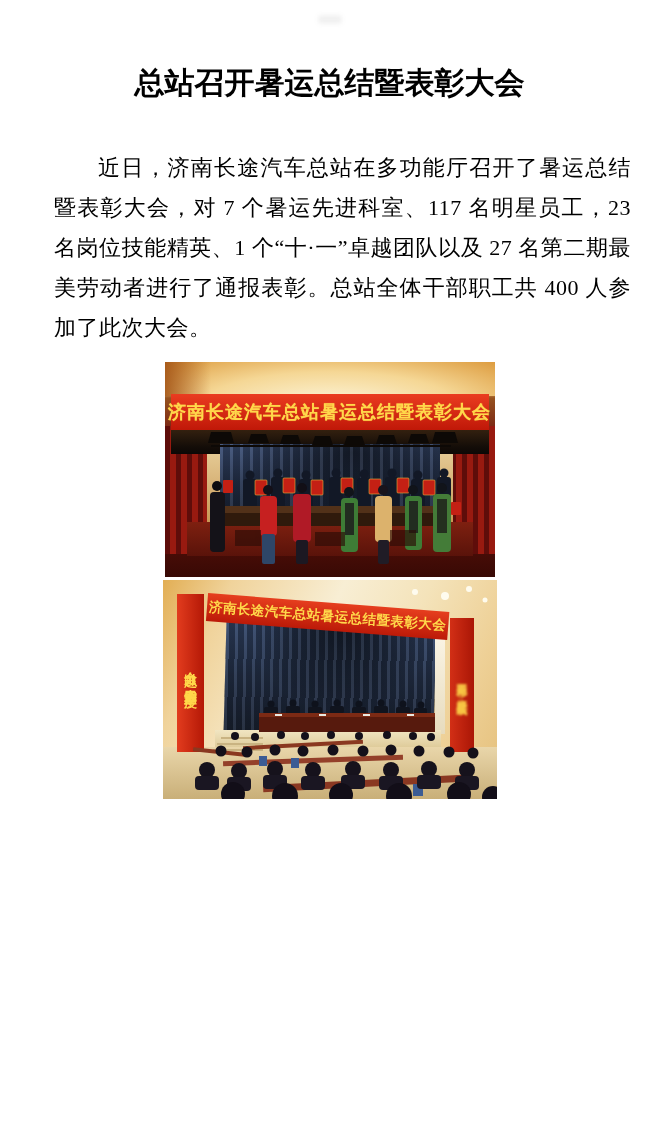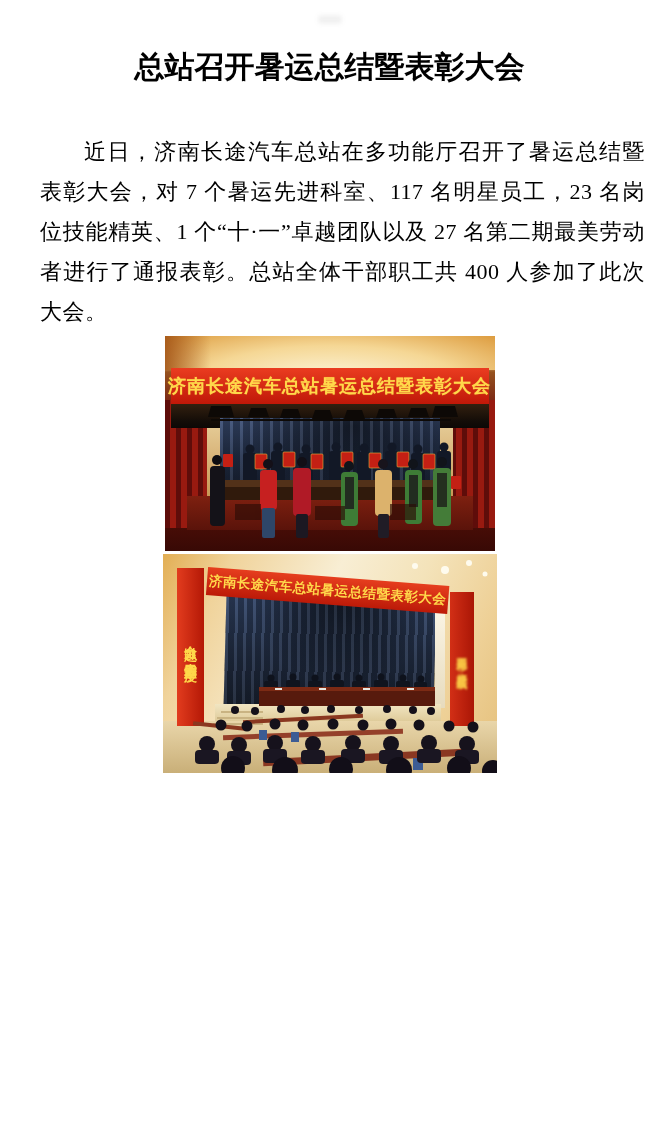--- a/index.html
+++ b/index.html
@@ -6,27 +6,27 @@
   .page {
     position:relative; width:659px; height:1134px; overflow:hidden;
     background:#ffffff; font-family:"Liberation Serif","DejaVu Serif",serif;
     color:#000;
   }
   .faint-mark {
     position:absolute; left:318px; top:15px; width:24px; height:9px;
     background:rgba(120,120,120,0.10); filter:blur(2px); border-radius:4px;
   }
   h1.doc-title {
-    margin:0; padding-top:50px; text-align:center;
+    margin:16px; padding-top:50px; text-align:center;
     font-family:"Liberation Sans","DejaVu Sans",sans-serif;
     font-weight:bold; font-size:30px; line-height:34px; color:#000;
   }
   .content { margin:48px 14px 0 40px; }
   .body-para {
-    margin:0; font-size:22px; line-height:40px; text-align:justify;
+    margin:14px; font-size:22px; line-height:40px; text-align:justify;
     text-indent:2em; letter-spacing:0.5px;
   }
   figure { margin:0; }
   .photo { position:relative; overflow:hidden; }
   .photo1 {
     width:330px; height:215px; margin:4px auto 0;
     background:linear-gradient(180deg,#f6e9c4 0px,#eec276 28px,#96521f 36px,#6e1410 80px,#541008 170px,#380905 215px);
   }
   .photo2 {
     width:334px; height:219px; margin:3px auto 0;

